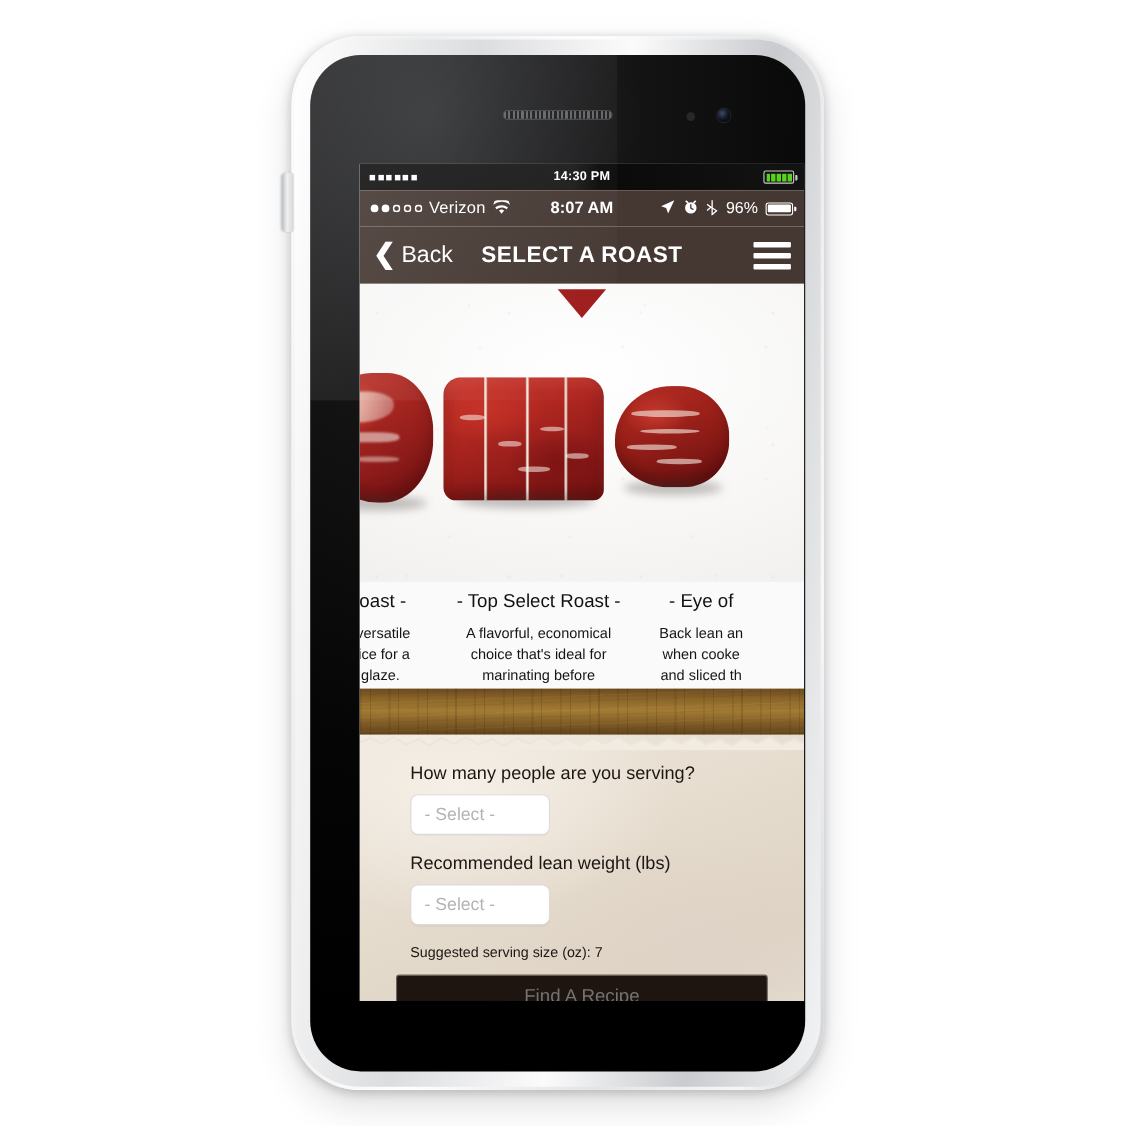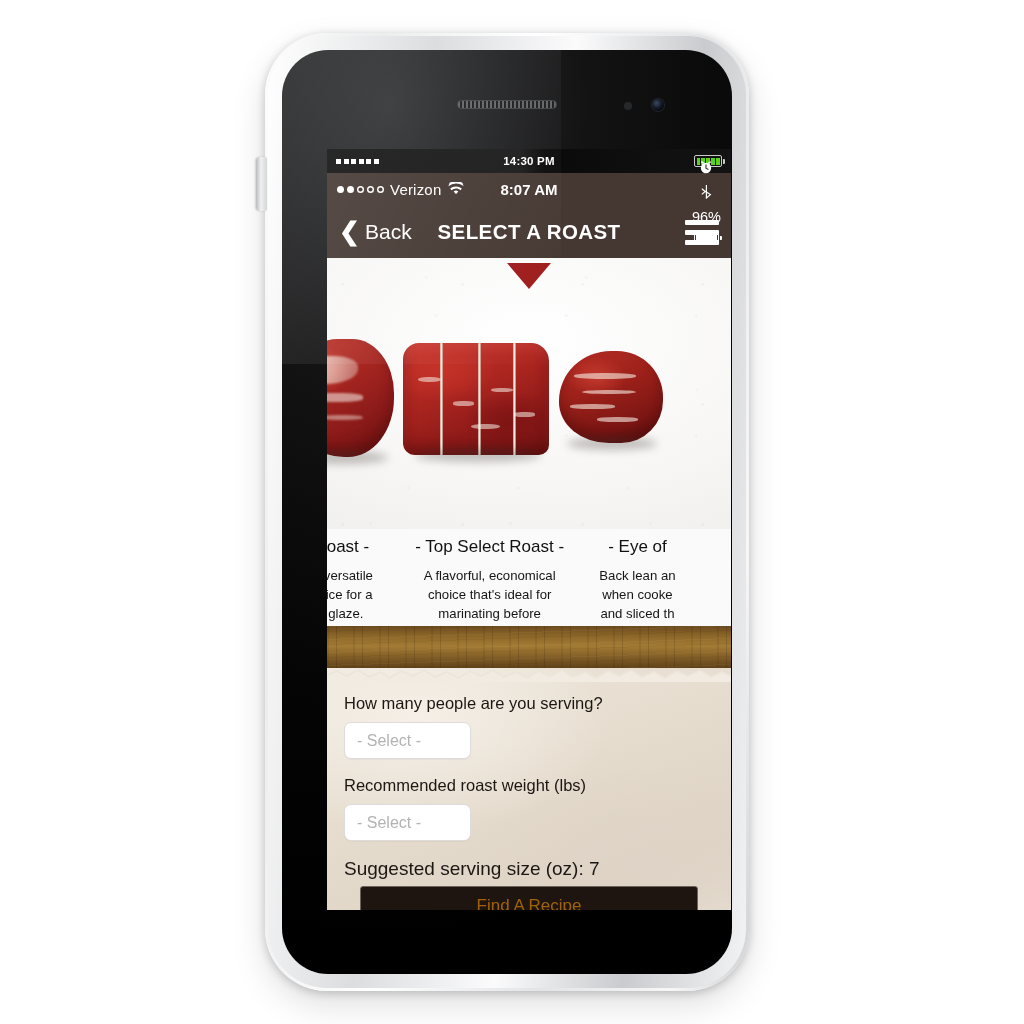--- a/index.html
+++ b/index.html
@@ -95,21 +95,21 @@
   #carrier-group{ display:flex; align-items:center; gap:6px; }
   #signal-dots{ display:flex; gap:3px; align-items:center; }
   #signal-dots i{ width:7px; height:7px; border-radius:50%; background:#fff; }
   #signal-dots i.off{ background:transparent; box-shadow:inset 0 0 0 1.4px #fff; }
   #carrier-name{ font-size:15px; letter-spacing:.2px; }
   #wifi-icon{ font-size:14px; margin-left:1px; }
   #ios-clock{
     position:absolute; left:0; right:0; text-align:center; font-size:15px;
     font-weight:bold; pointer-events:none;
   }
-  #ios-status-right{ margin-left:auto; display:flex; align-items:center; gap:7px; font-size:14px; z-index:2;flex-direction:column;}
+  #ios-status-right{ margin-left:auto; display:flex; align-items:center; gap:7px; font-size:14px; z-index:2;}
   #battery-percent{ font-size:14.5px; }
   #ios-battery{
     width:25px; height:12px; border:1.5px solid #fff; border-radius:2.5px; position:relative; padding:1.2px;
   }
   #ios-battery:after{
     content:""; position:absolute; right:-4px; top:3.4px; width:2.4px; height:4.5px;
     background:#fff; border-radius:0 1px 1px 0;
   }
   #ios-battery i{ display:block; width:100%; height:100%; background:#fff; border-radius:1px; }
 
@@ -252,34 +252,34 @@
     background-image:
       linear-gradient(118deg, rgba(255,255,255,.65) 0 2px, rgba(255,255,255,0) 2px 90px),
       linear-gradient(-62deg, rgba(160,145,125,.28) 0 1.6px, rgba(0,0,0,0) 1.6px 120px),
       linear-gradient(40deg, rgba(255,255,255,.5) 0 2px, rgba(255,255,255,0) 2px 140px),
       linear-gradient(-24deg, rgba(150,134,114,.22) 0 1.4px, rgba(0,0,0,0) 1.4px 100px),
       linear-gradient(76deg, rgba(255,255,255,.45) 0 1.6px, rgba(255,255,255,0) 1.6px 160px);
   }
   #paper-torn-edge{
     position:absolute; left:0; right:0; top:-1px; height:15px; z-index:2;
   }
-  #paper-form{ position:relative; z-index:3; padding:26px 17px 0; }
+  #paper-form{ position:relative; z-index:3; padding:26px 46px 0; }
   .form-label{ font-size:16.5px; color:#1c1713; margin-bottom:9px; }
   .form-select{
     width:127px; height:37px; background:#fff; border:1px solid #dcdcdc;
     border-radius:7px; display:flex; align-items:center; padding:0 12px;
     font-size:16px; color:#b3b3b3; margin-bottom:17px;
     box-shadow:0 1px 1px rgba(0,0,0,.04);
     text-align:right;
   }
-  #suggested-serving-size{ font-size:19px; color:#1c1713; margin-top:3px; }
+  #suggested-serving-size{ font-size:13px; color:#1c1713; margin-top:3px; }
   #find-recipe-button{
     position:absolute; left:33px; right:33px; bottom:17px; height:40px;
     background:#1f1510; border:1px solid #6d625c; border-radius:3px;
-    color:#a16207; font-size:17px; display:flex; align-items:center; justify-content:center;
+    color:#737373; font-size:17px; display:flex; align-items:center; justify-content:center;
     z-index:4;
   }
 </style>
 </head>
 <body>
 
 <div id="phone-device">
   <div id="phone-outer-ring"></div>
   <div id="side-button"></div>
 
@@ -455,21 +455,21 @@
         <svg id="paper-torn-edge" viewBox="0 0 404 15" preserveAspectRatio="none">
           <path d="M0,7 L10,3 L20,8 L31,2 L42,9 L54,4 L63,10 L74,3 L86,8 L97,2 L108,9 L120,4 L131,10 L143,3 L154,8 L166,2 L177,9 L189,4 L200,10 L212,3 L223,8 L235,2 L246,9 L258,4 L269,10 L281,3 L292,8 L304,2 L315,9 L327,4 L338,10 L350,3 L361,8 L373,2 L384,9 L395,4 L404,8 L404,15 L0,15 Z" fill="#ece5da"></path>
           <path d="M0,9 L10,5 L20,10 L31,4 L42,11 L54,6 L63,12 L74,5 L86,10 L97,4 L108,11 L120,6 L131,12 L143,5 L154,10 L166,4 L177,11 L189,6 L200,12 L212,5 L223,10 L235,4 L246,11 L258,6 L269,12 L281,5 L292,10 L304,4 L315,11 L327,6 L338,12 L350,5 L361,10 L373,4 L384,11 L395,6 L404,10 L404,15 L0,15 Z" fill="#f2ece3" opacity=".8"></path>
         </svg>
         <div id="paper-creases"></div>
 
         <div id="paper-form">
           <div class="form-label">How many people are you serving?</div>
           <div class="form-select">- Select -</div>
 
-          <div class="form-label">Recommended roast weight (lbs)</div>
+          <div class="form-label">Recommended lean weight (lbs)</div>
           <div class="form-select">- Select -</div>
 
           <div id="suggested-serving-size">Suggested serving size (oz): 7</div>
         </div>
 
         <div id="find-recipe-button">Find A Recipe</div>
       </div>
 
     </div>
   </div>

